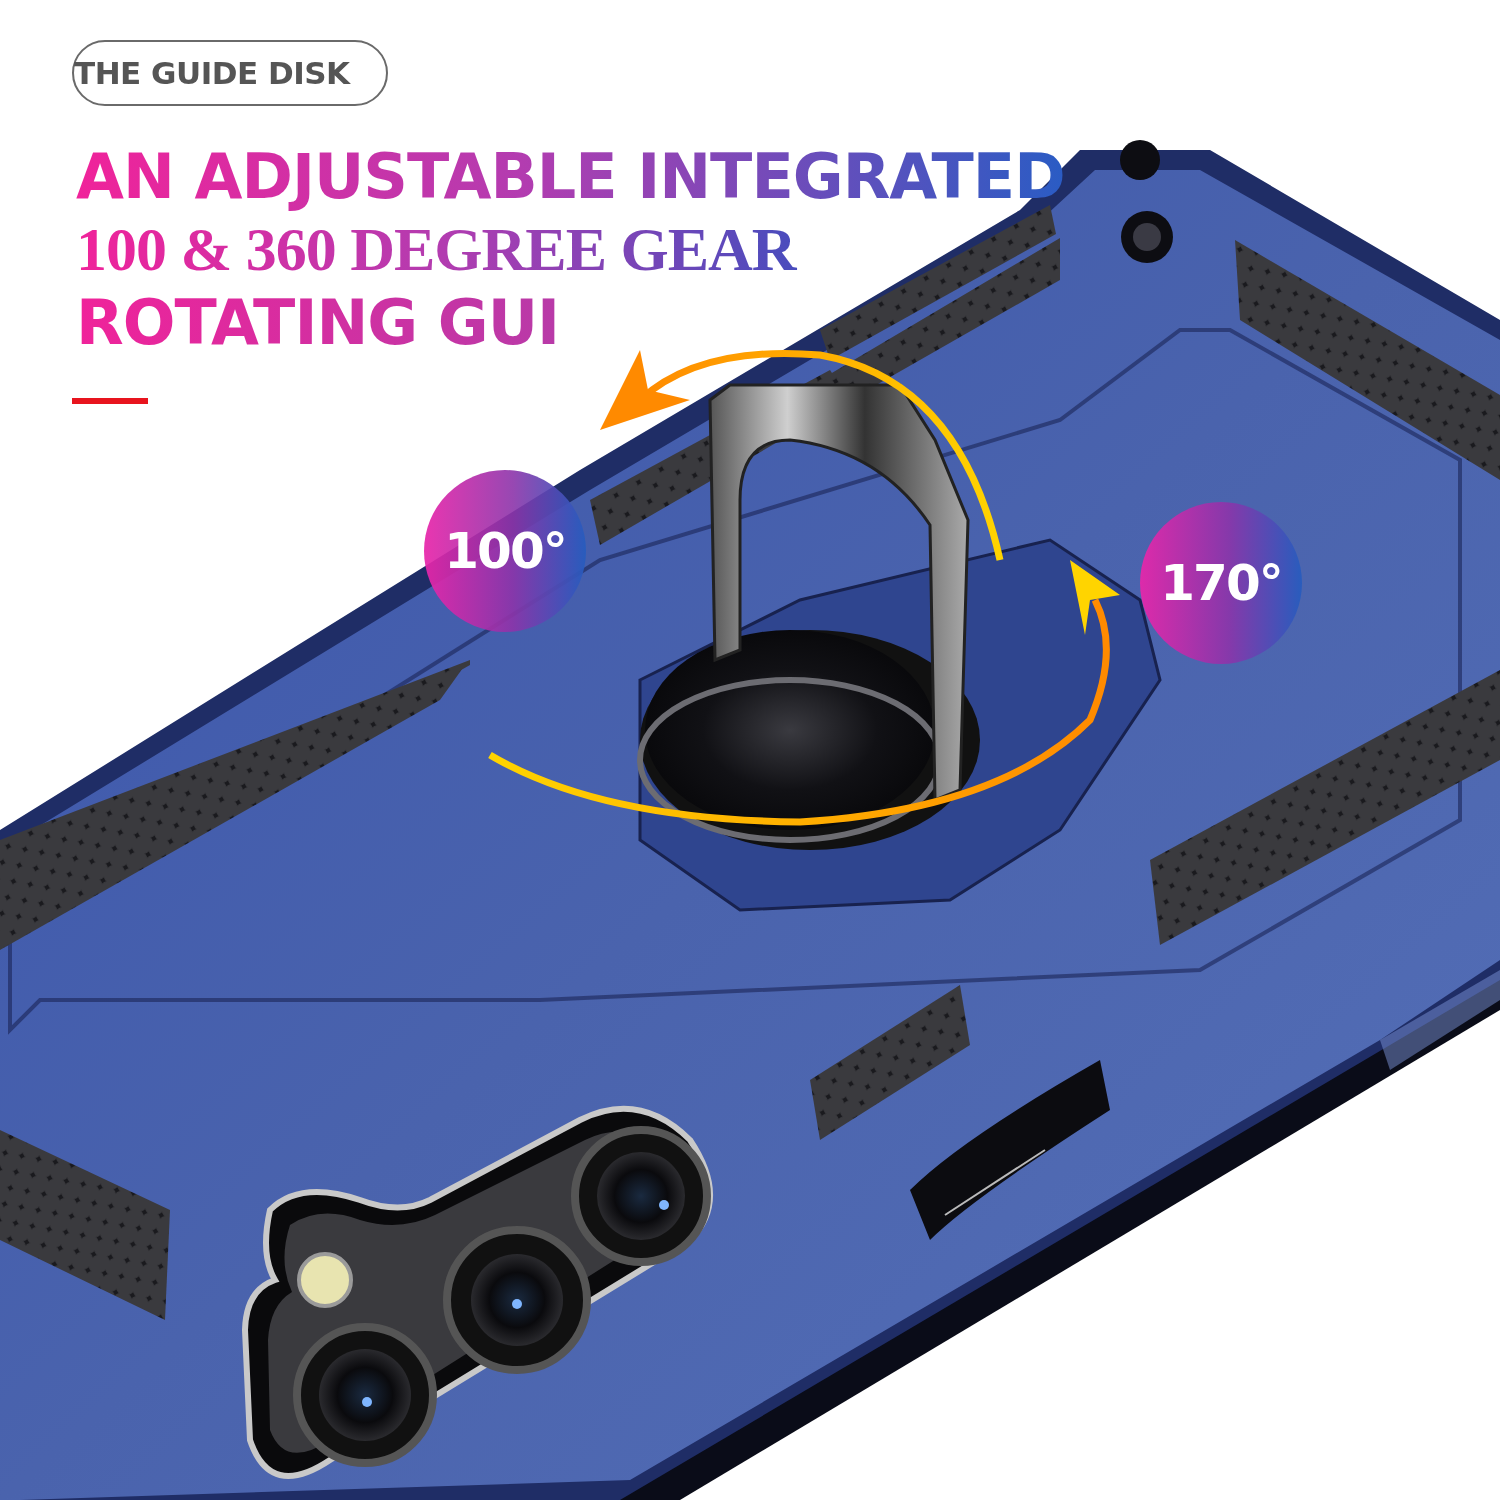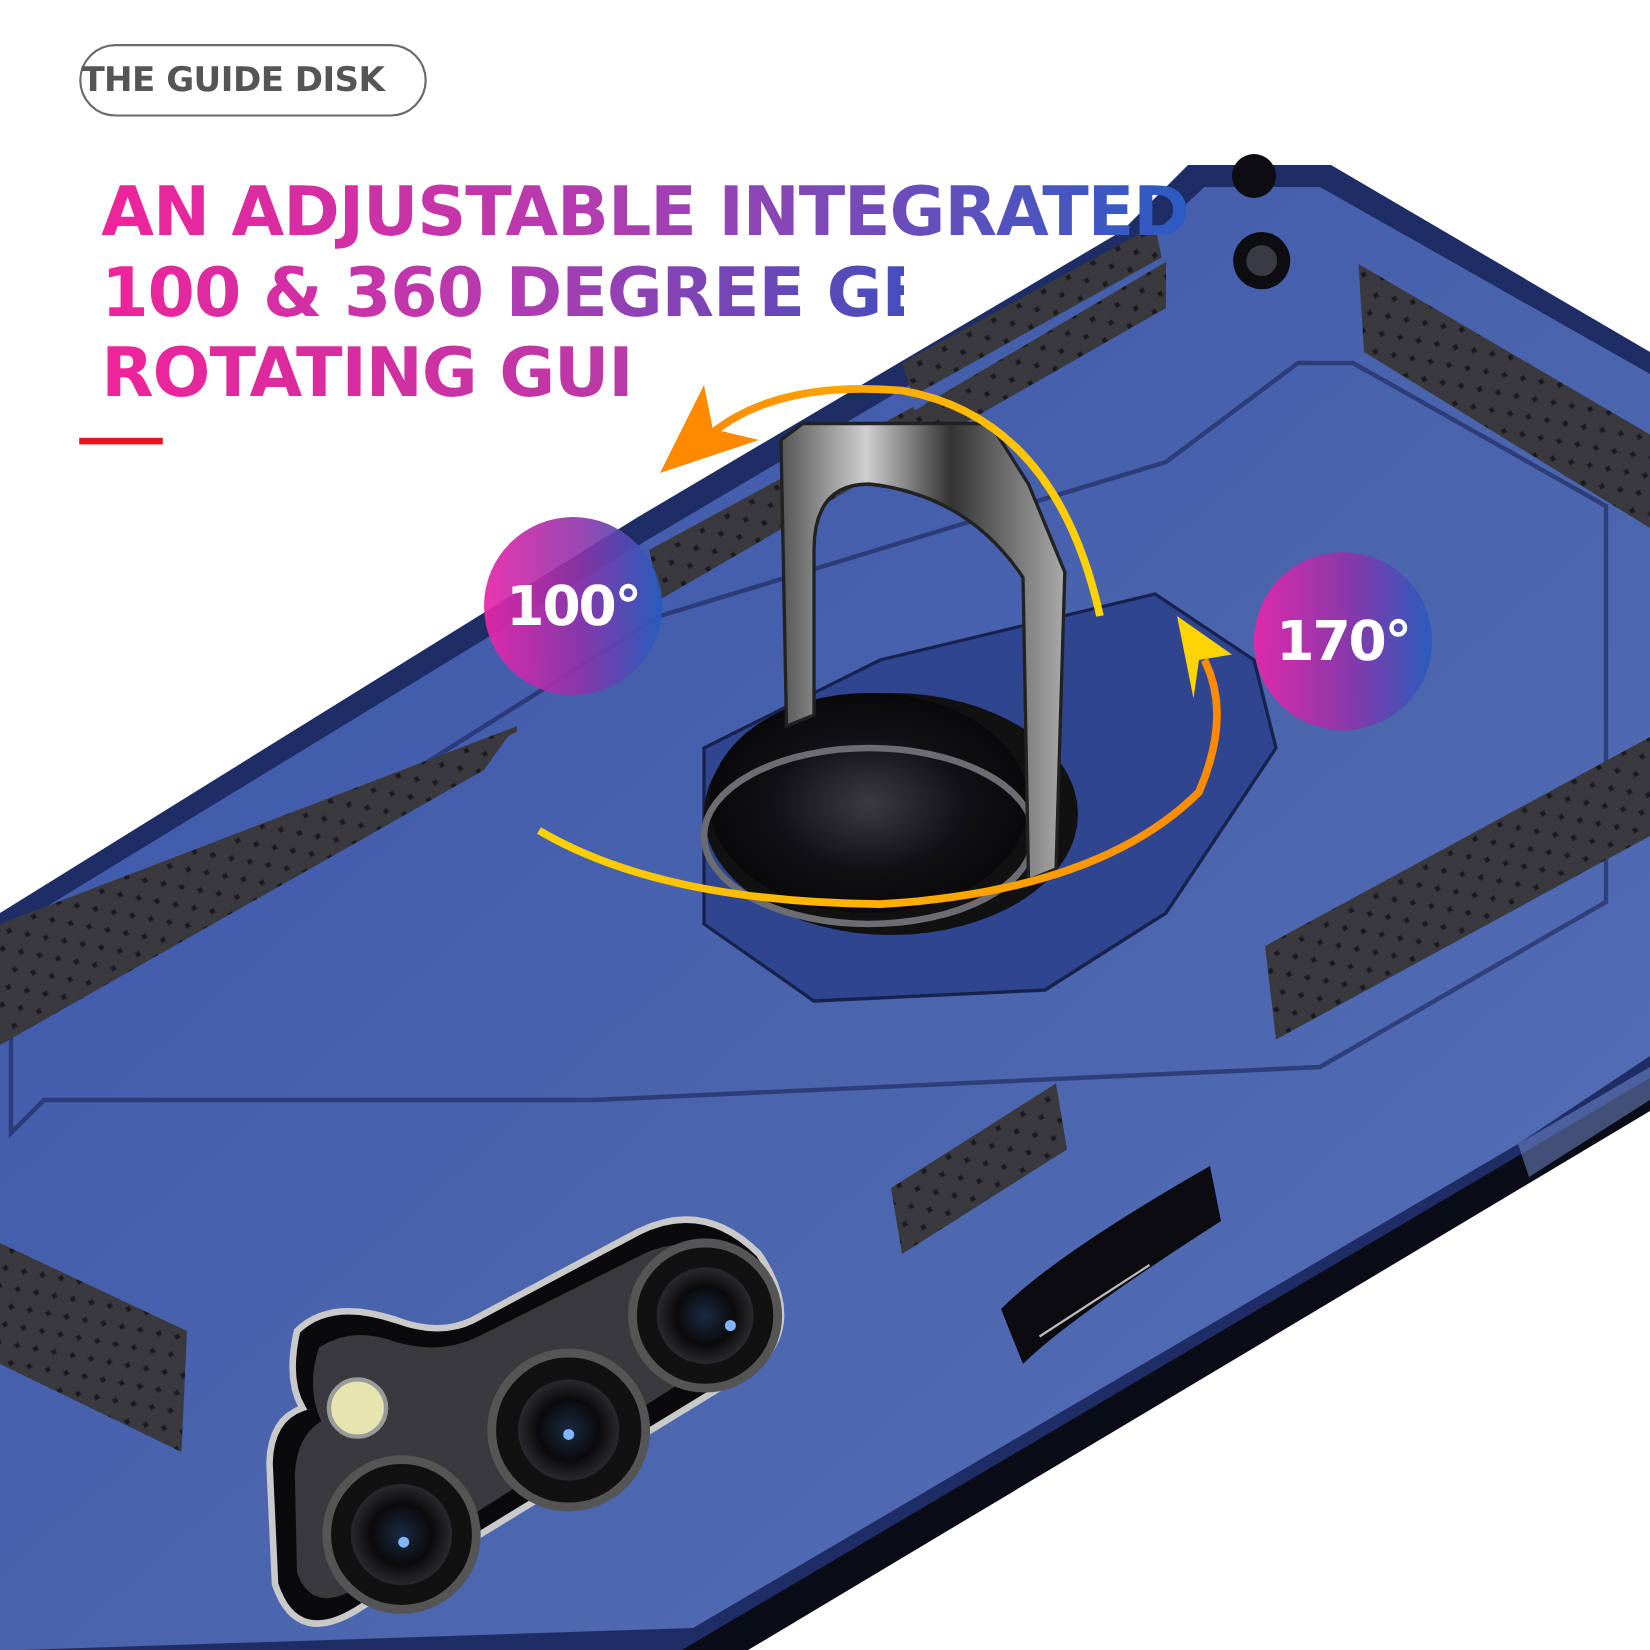--- a/index.html
+++ b/index.html
@@ -6,36 +6,36 @@
   body { width: 1500px; height: 1500px; position: relative; overflow: hidden; font-family: "DejaVu Sans", "Liberation Sans", sans-serif; }
   .scene { position: absolute; left: 0; top: 0; width: 1500px; height: 1500px; }
   .pill {
     position: absolute; left: 72px; top: 40px; width: 316px; height: 66px;
     border: 2px solid #6a6a6a; border-radius: 34px; box-sizing: border-box;
     display: flex; align-items: center; justify-content: flex-start;
     font-family: "DejaVu Sans", sans-serif; font-weight: bold; font-size: 31px; color: #555555;
     letter-spacing: -0.5px; background: #ffffff;
   }
   .headline {
-    position: absolute; left: 76px; top: 140px; margin: 16px;
+    position: absolute; left: 76px; top: 140px; margin: 0;
     font-family: "DejaVu Sans", sans-serif; font-weight: bold; font-size: 62px; line-height: 73px;
     letter-spacing: -1px;
   }
   .headline .line { display: block; white-space: nowrap; }
   .headline .l1 { background: linear-gradient(90deg, #f0239a 0%, #b33cb0 45%, #2a5cc4 100%); -webkit-background-clip: text; background-clip: text; color: transparent; }
-  .headline .l2 { background: linear-gradient(90deg, #f0239a 0%, #b33cb0 50%, #3050c0 110%); -webkit-background-clip: text; background-clip: text; color: transparent; width: 730px; }
+  .headline .l2 { background: linear-gradient(90deg, #f0239a 0%, #b33cb0 50%, #3050c0 110%); -webkit-background-clip: text; background-clip: text; color: transparent; width: 730px; font-family: Liberation Serif, serif; }
   .headline .l3 { background: linear-gradient(90deg, #f0239a 0%, #b83aa8 100%); -webkit-background-clip: text; background-clip: text; color: transparent; width: 480px; }
   .accent-bar { position: absolute; left: 72px; top: 398px; width: 76px; height: 6px; background: #e8141e; }
   .badge {
     position: absolute; width: 162px; height: 162px; border-radius: 50%;
     background: linear-gradient(90deg, rgba(232,38,170,0.93) 0%, rgba(140,52,170,0.9) 55%, rgba(38,92,190,0.93) 100%);
     display: flex; align-items: center; justify-content: center;
     font-family: "DejaVu Sans", sans-serif; font-weight: bold; font-size: 50px; color: #ffffff; letter-spacing: -2px;
   }
-  .badge-100 { left: 440px; top: 470px; align-items: center; }
+  .badge-100 { left: 424px; top: 470px; align-items: center; }
   .badge-360 { left: 1140px; top: 502px; }
 </style>
 </head>
 <body>
 
 <svg class="scene" viewBox="0 0 1500 1500" xmlns="http://www.w3.org/2000/svg">
   <defs>
     <linearGradient id="caseGrad" x1="0" y1="0" x2="1" y2="1">
       <stop offset="0" stop-color="#3a55ad"></stop>
       <stop offset="0.5" stop-color="#4a63ad"></stop>

